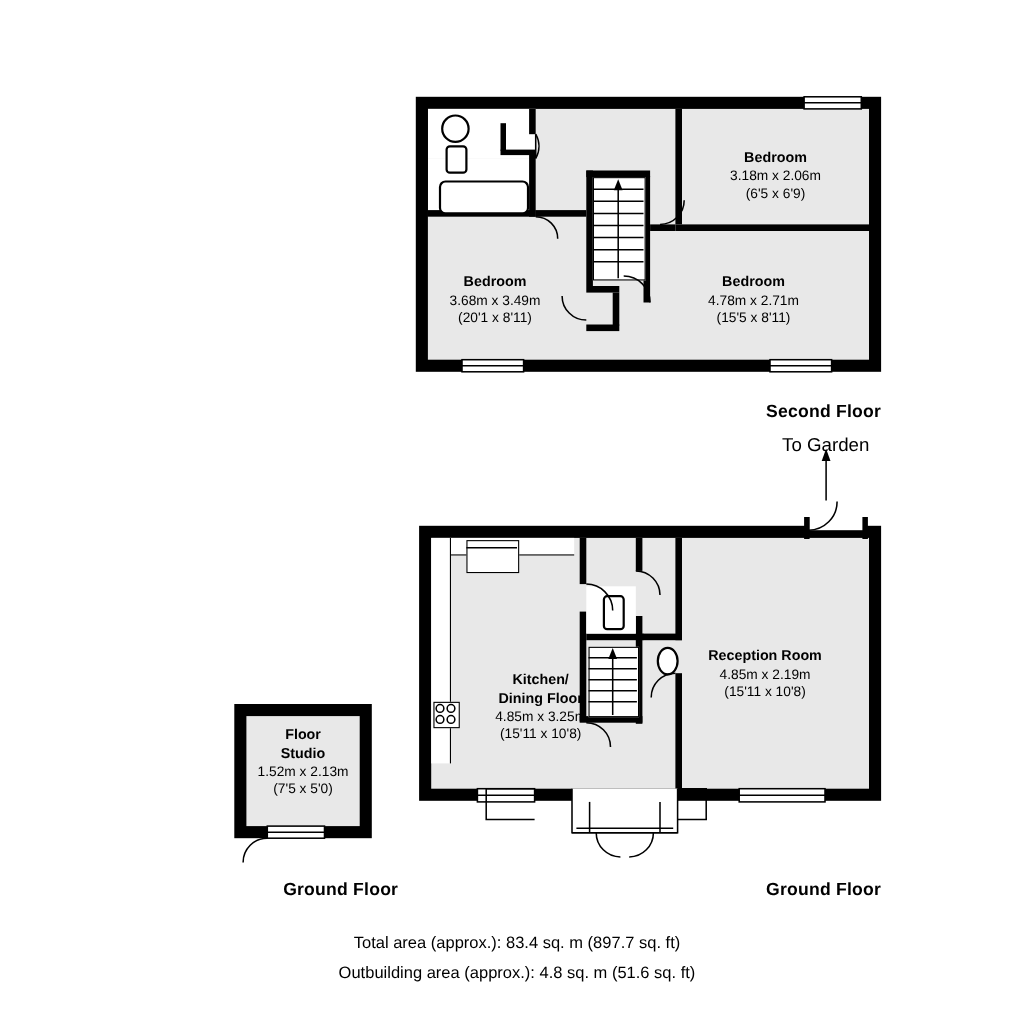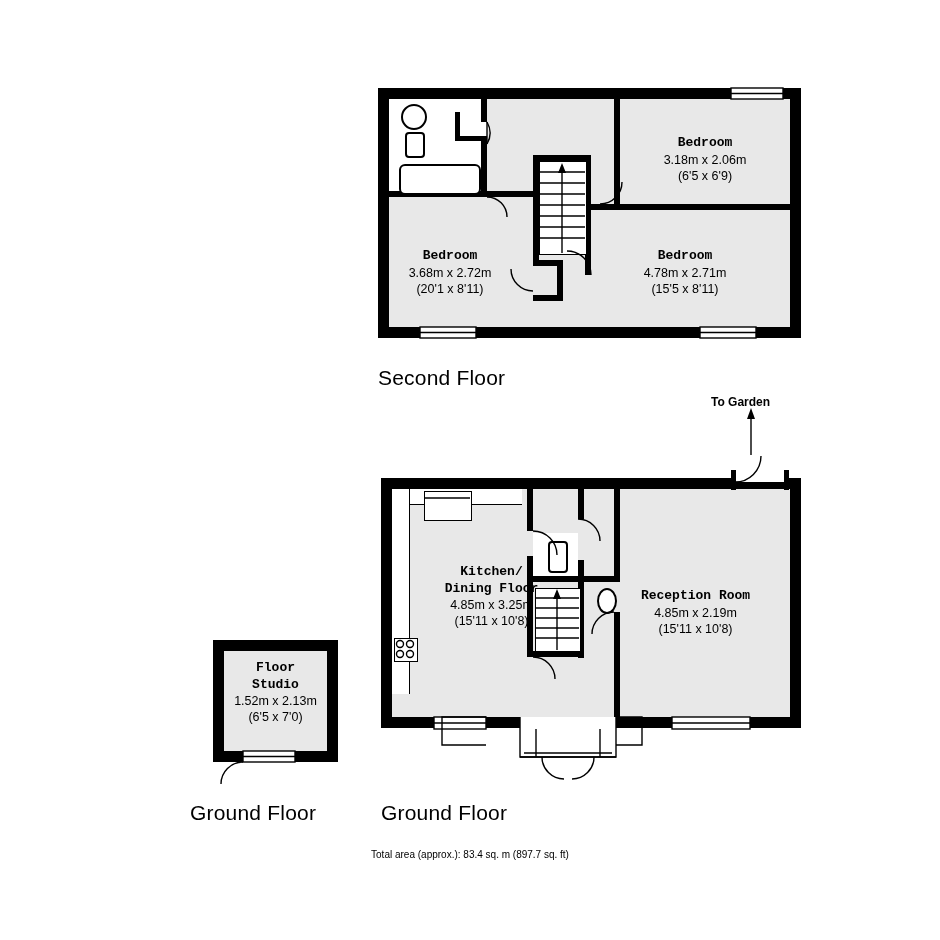--- a/index.html
+++ b/index.html
@@ -45,43 +45,42 @@
     text-align: center;
     line-height: 1.28;
     font-size: 12.5px;
     color: #000000;
     white-space: nowrap;
   }
   .label .rname {
     font-weight: bold;
     font-size: 13px;
     display: block;
-    font-family: Liberation Mono, monospace;
   }
   .label .dim {
     display: block;
     font-size: 12.5px;
   }
   .floor-title {
     position: absolute;
-    font-weight: normal;
-    font-size: 21px;
+    font-weight: bold;
+    font-size: 16px;
     letter-spacing: 0.2px;
     white-space: nowrap;
-    text-align: left;
+    text-align: right;
   }
   .to-garden {
     position: absolute;
-    font-weight: bold;
-    font-size: 12px;
+    font-weight: normal;
+    font-size: 17px;
     white-space: nowrap;
   }
   .area-line {
     position: absolute;
-    font-size: 10px;
+    font-size: 15px;
     text-align: center;
     white-space: nowrap;
     width: 940px;
     left: 0;
   }
 
   
   svg.overlay {
     position: absolute;
     left: 0; top: 0;
@@ -138,21 +137,21 @@
     <div class="floor-title" style="left:378px; top:366px; width:423px;">Second Floor</div>
 
     <div class="label" style="left:620px; top:135px; width:170px;">
       <span class="rname">Bedroom</span>
       <span class="dim">3.18m x 2.06m</span>
       <span class="dim">(6'5 x 6'9)</span>
     </div>
 
     <div class="label" style="left:370px; top:248px; width:160px;">
       <span class="rname">Bedroom</span>
-      <span class="dim">3.68m x 2.72m</span>
+      <span class="dim">3.68m x 3.49m</span>
       <span class="dim">(20'1 x 8'11)</span>
     </div>
 
     <div class="label" style="left:605px; top:248px; width:160px;">
       <span class="rname">Bedroom</span>
       <span class="dim">4.78m x 2.71m</span>
       <span class="dim">(15'5 x 8'11)</span>
     </div>
   </div>
 
@@ -189,21 +188,21 @@
     <div class="abs" style="left:394px; top:638px; width:22px; height:22px; border:1px solid #000; background:#ffffff;"></div>
 
     <div class="white-fill" style="left:520px; top:717px; width:96px; height:12px;"></div>
     <div class="white-fill" style="left:434px; top:717px; width:52px; height:12px;"></div>
     <div class="white-fill" style="left:672px; top:717px; width:78px; height:12px;"></div>
 
     <div class="floor-title" style="left:381px; top:801px; width:420px;">Ground Floor</div>
 
     <div class="to-garden" style="left:711px; top:395px;">To Garden</div>
 
-    <div class="label" style="left:404px; top:564px; width:175px;">
+    <div class="label" style="left:404px; top:610px; width:175px;">
       <span class="rname">Kitchen/</span>
       <span class="rname">Dining Floor</span>
       <span class="dim">4.85m x 3.25m</span>
       <span class="dim">(15'11 x 10'8)</span>
     </div>
 
     <div class="label" style="left:608px; top:588px; width:175px;">
       <span class="rname">Reception Room</span>
       <span class="dim">4.85m x 2.19m</span>
       <span class="dim">(15'11 x 10'8)</span>
@@ -212,21 +211,21 @@
 
   <div>
     <div class="wall" style="left:213px; top:640px; width:125px; height:122px;"></div>
     <div class="room-fill" style="left:224px; top:651px; width:103px; height:100px;"></div>
     <div class="white-fill" style="left:243px; top:751px; width:52px; height:11px;"></div>
 
     <div class="label" style="left:193px; top:660px; width:165px;">
       <span class="rname">Floor</span>
       <span class="rname">Studio</span>
       <span class="dim">1.52m x 2.13m</span>
-      <span class="dim">(6'5 x 7'0)</span>
+      <span class="dim">(7'5 x 5'0)</span>
     </div>
 
     <div class="floor-title" style="left:190px; top:801px; width:172px;">Ground Floor</div>
   </div>
 
   <svg class="overlay" viewBox="0 0 940 940">
     <g stroke="#000" fill="none" stroke-width="1.4">
 
       <line x1="731" y1="93.5" x2="783" y2="93.5"></line>
       <line x1="420" y1="332.5" x2="476" y2="332.5"></line>
@@ -293,14 +292,15 @@
 
       <line x1="424" y1="498" x2="470" y2="498"></line>
       <circle cx="400" cy="644" r="3.5"></circle>
       <circle cx="410" cy="644" r="3.5"></circle>
       <circle cx="400" cy="654" r="3.5"></circle>
       <circle cx="410" cy="654" r="3.5"></circle>
     </g>
   </svg>
 
   <div class="area-line" style="top:849px;">Total area (approx.): 83.4 sq. m (897.7 sq. ft)</div>
+  <div class="area-line" style="top:876px;">Outbuilding area (approx.): 4.8 sq. m (51.6 sq. ft)</div>
 
 </div>
 
 </body></html>

